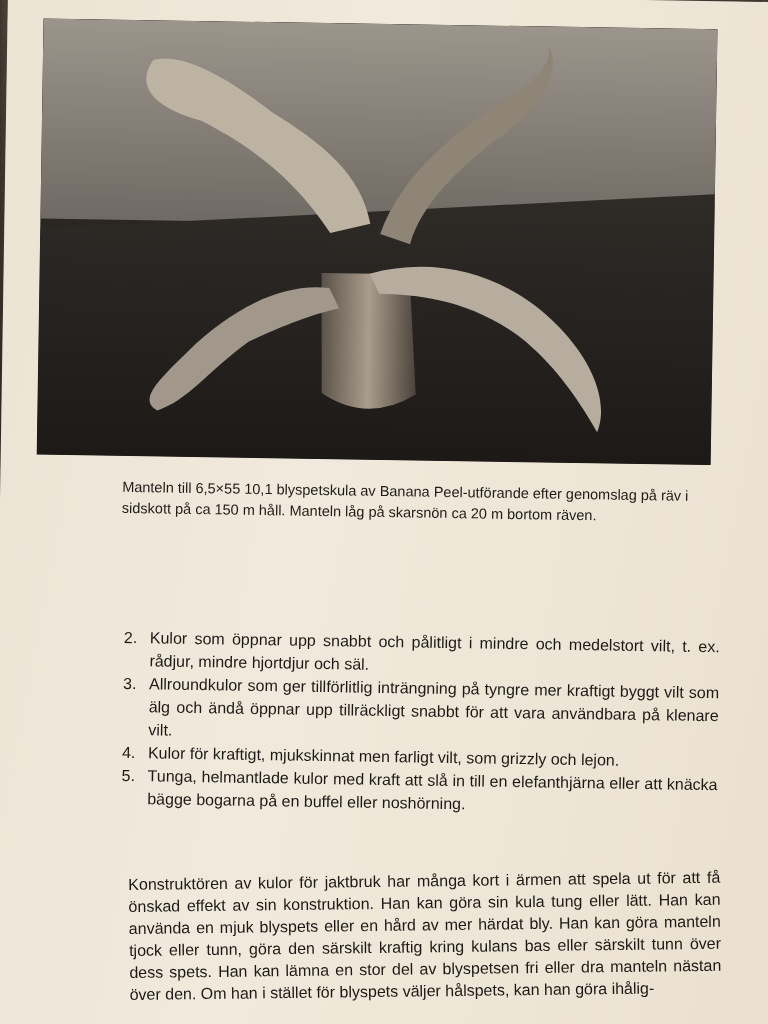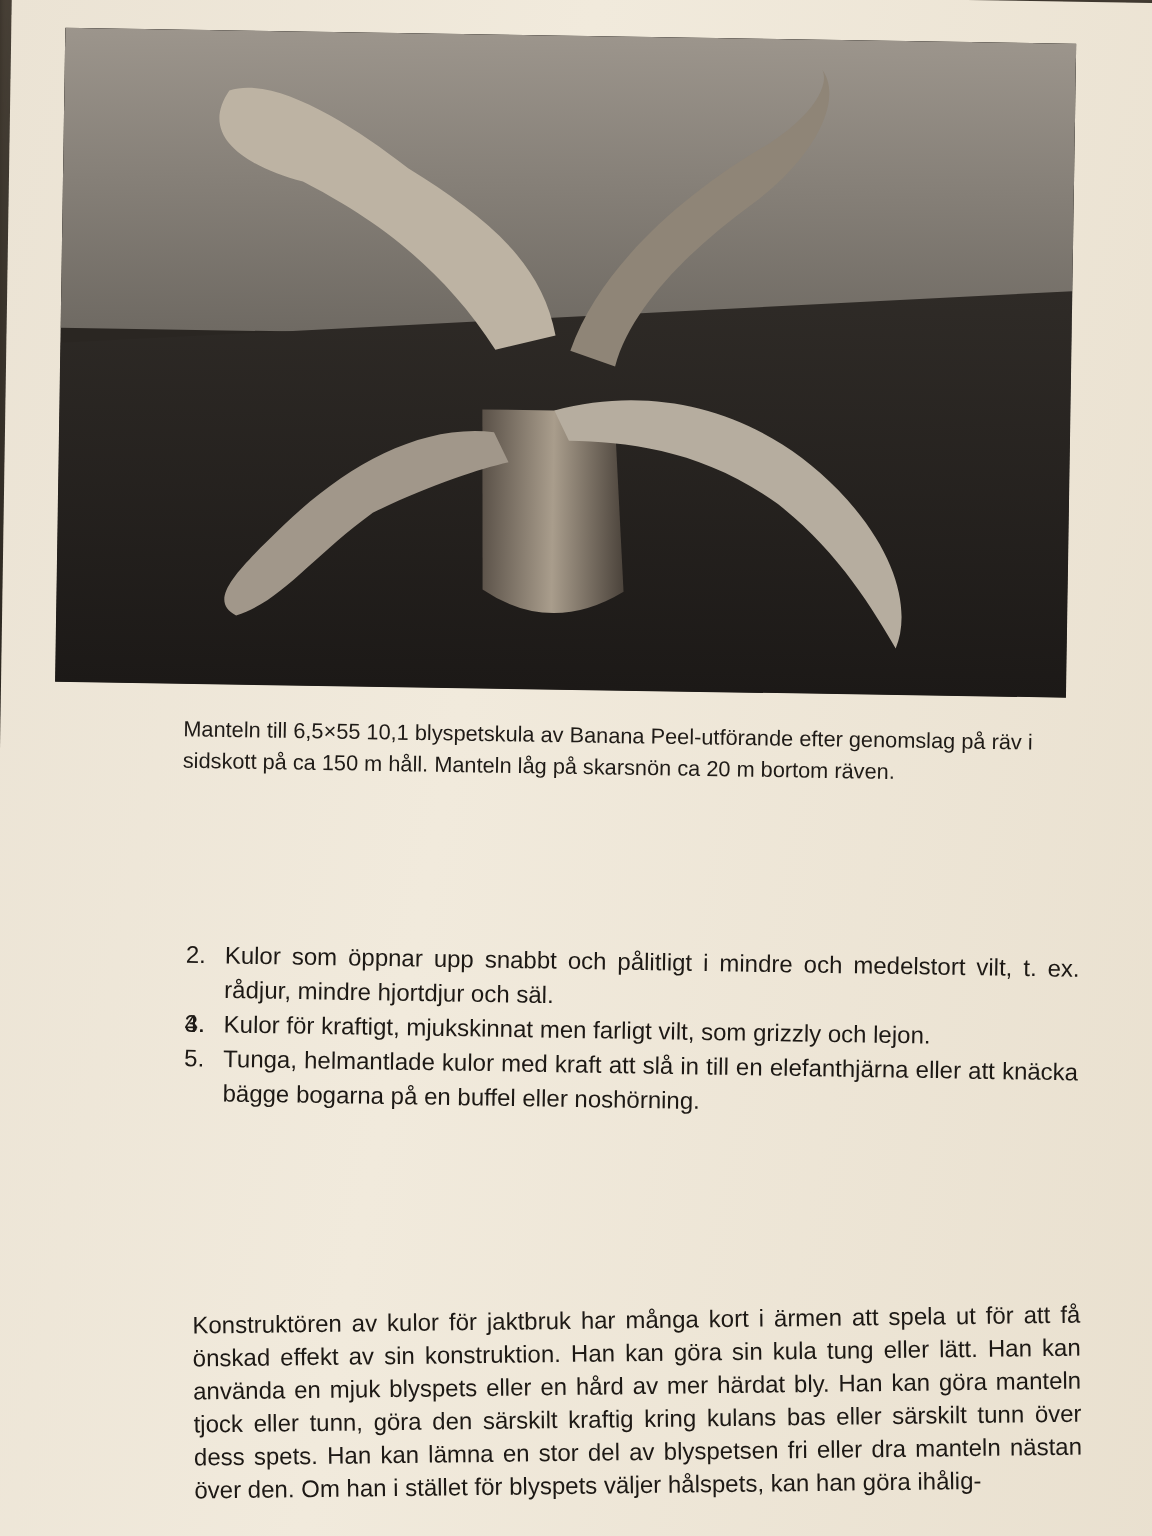--- a/index.html
+++ b/index.html
@@ -80,20 +80,21 @@
 
   <p class="caption">Manteln till 6,5×55 10,1 blyspetskula av Banana Peel-utförande efter genomslag på räv i sidskott på ca 150 m håll. Manteln låg på skarsnön ca 20 m bortom räven.</p>
 
   <ul class="list">
     <li>
       <span class="num">2.</span>
       <span>Kulor som öppnar upp snabbt och pålitligt i mindre och medelstort vilt, t. ex. rådjur, mindre hjortdjur och säl.</span>
     </li>
     <li>
       <span class="num">3.</span>
+      <span>Allroundkulor som ger tillförlitlig inträngning på tyngre mer kraftigt byggt vilt som älg och ändå öppnar upp tillräckligt snabbt för att vara användbara på klenare vilt.</span>
     </li>
     <li>
       <span class="num">4.</span>
       <span>Kulor för kraftigt, mjukskinnat men farligt vilt, som grizzly och lejon.</span>
     </li>
     <li>
       <span class="num">5.</span>
       <span>Tunga, helmantlade kulor med kraft att slå in till en elefanthjärna eller att knäcka bägge bogarna på en buffel eller noshörning.</span>
     </li>
   </ul>

